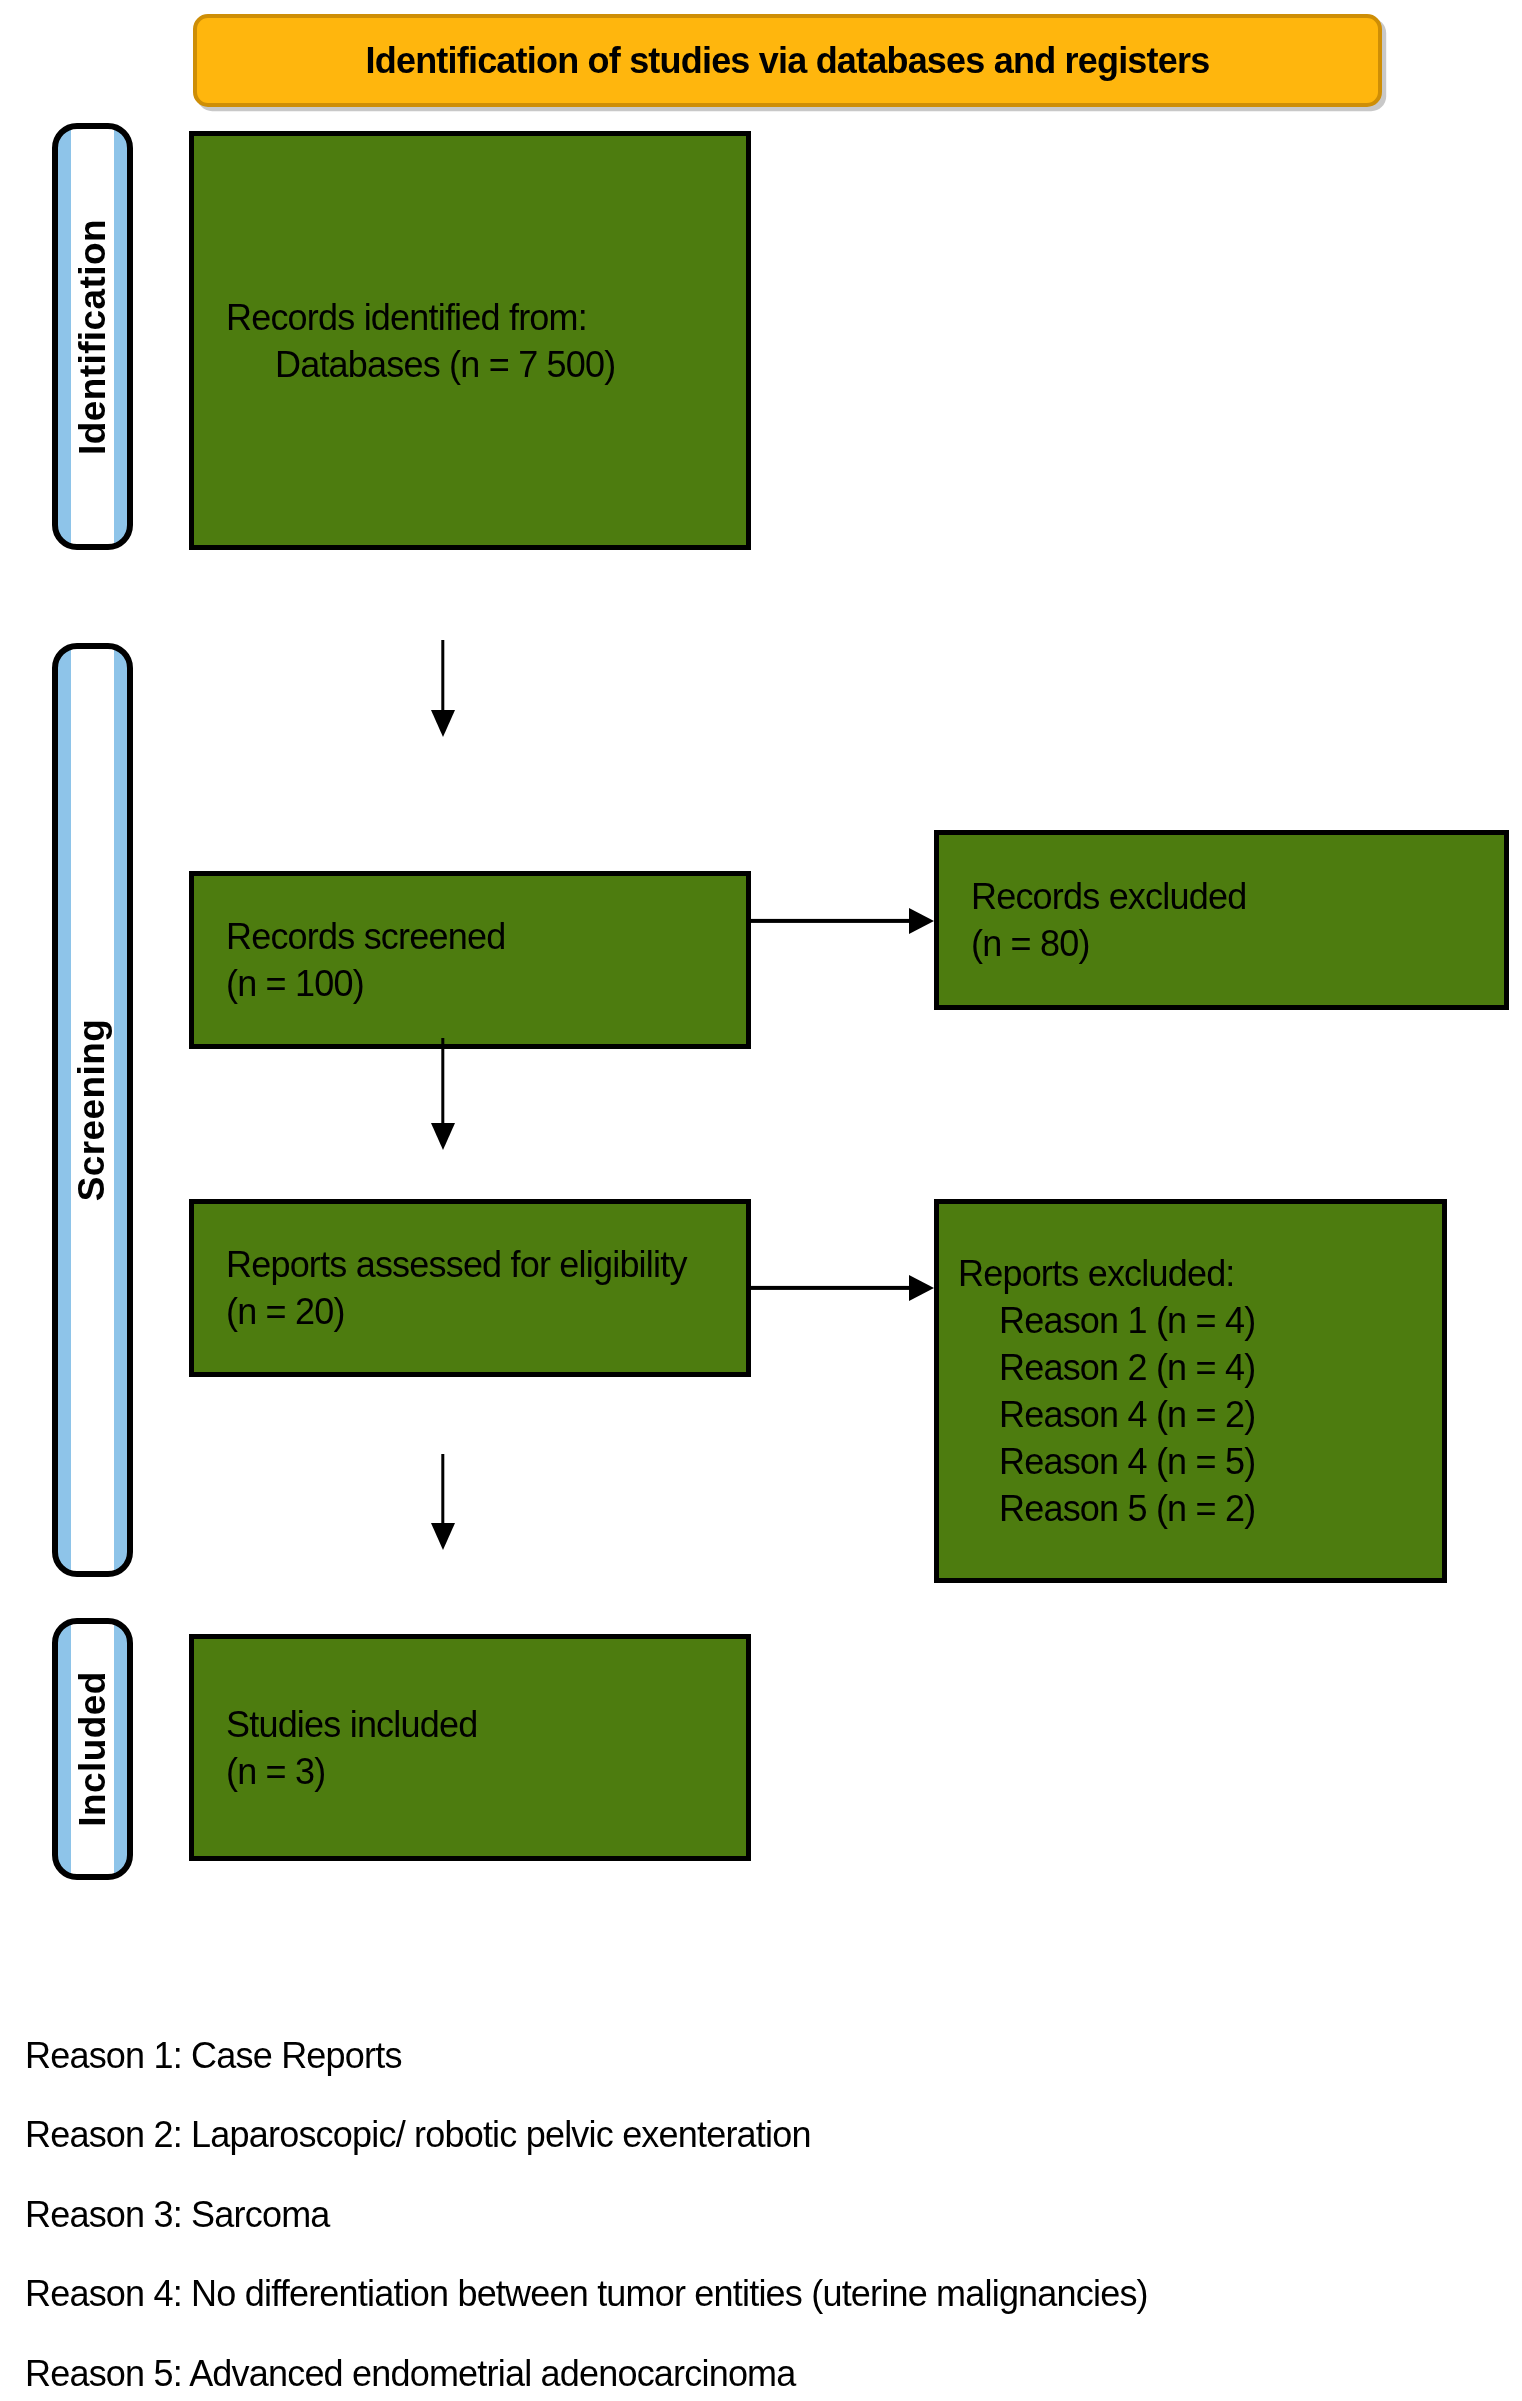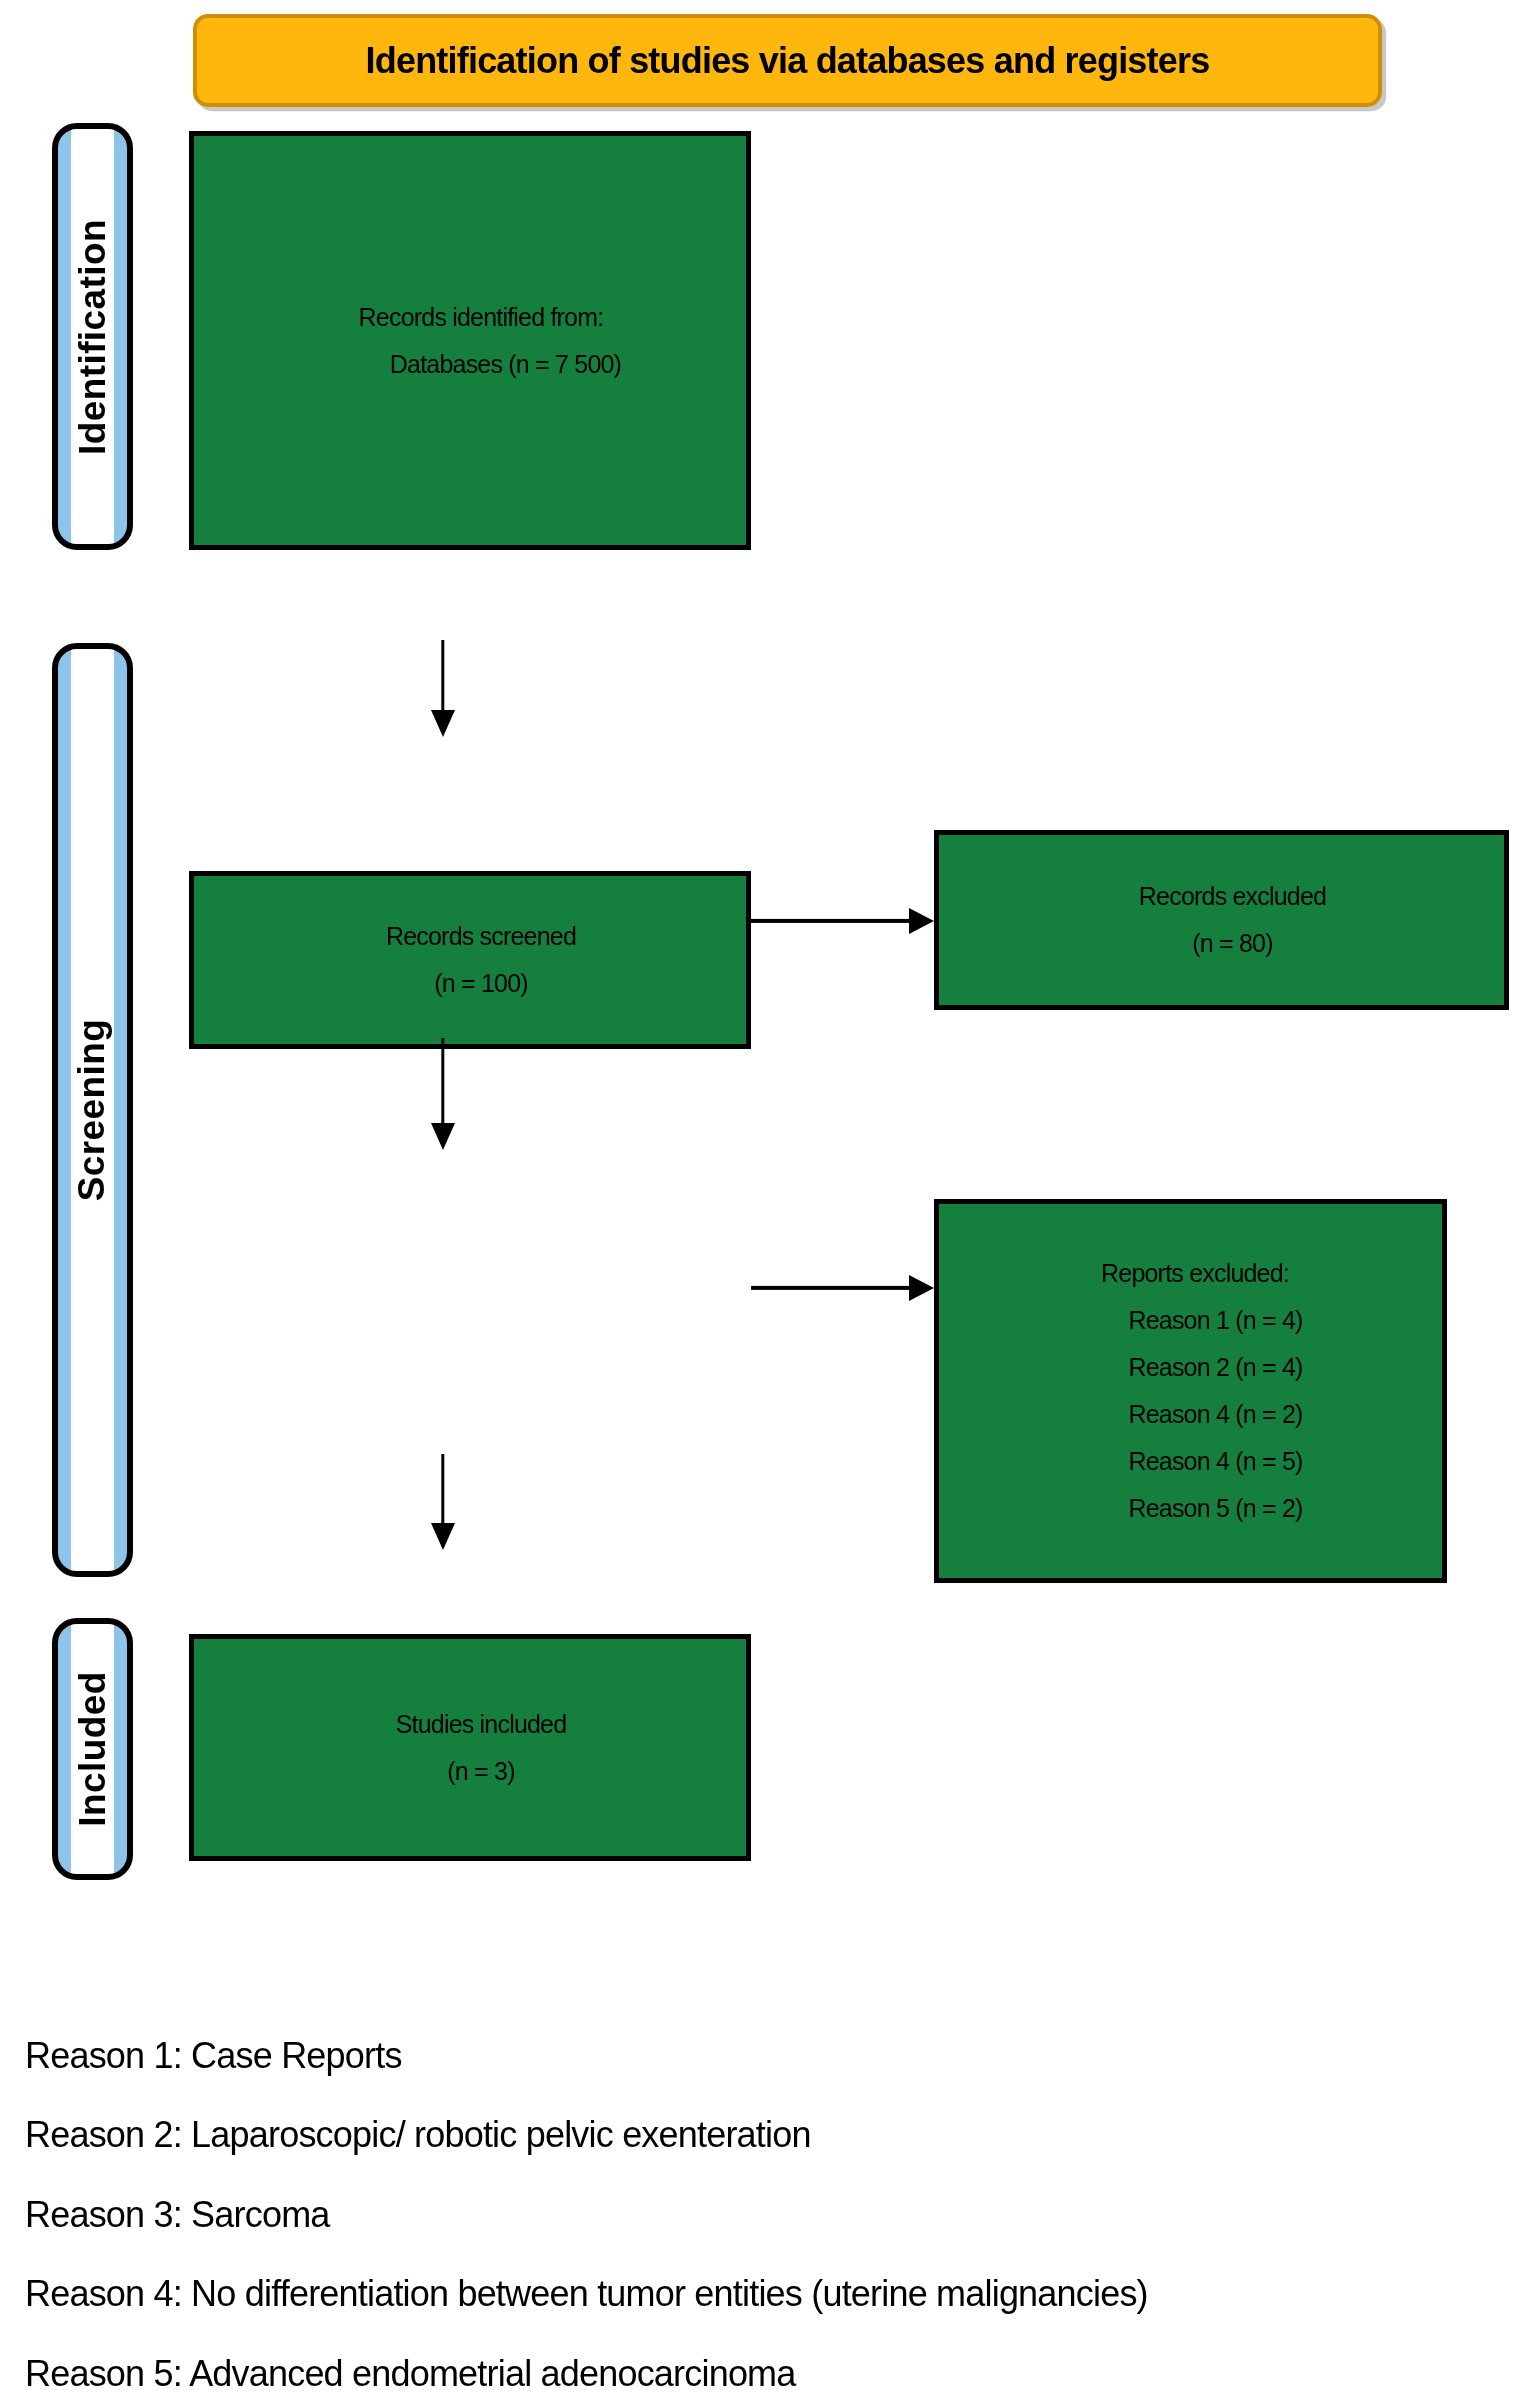--- a/index.html
+++ b/index.html
@@ -43,24 +43,24 @@
   .stage span{
     transform:rotate(-90deg);
     font-size:37px;font-weight:bold;letter-spacing:0.4px;white-space:nowrap;
   }
   .stage.identification{top:123px;height:427px;}
   .stage.screening{top:643px;height:934px;}
   .stage.included{top:1618px;height:262px;}
 
   
   .node{
-    position:absolute;background:#15803d;border:5px solid var(--box-border);
+    position:absolute;background:#4d7c0f;border:5px solid var(--box-border);
     display:flex;flex-direction:column;justify-content:center;
     padding-left:32px;padding-right:10px;
-    font-size:25px;line-height:47px;letter-spacing:-0.8px;align-items:center;
+    font-size:36px;line-height:47px;letter-spacing:-0.8px;
   }
   .node .indent{margin-left:49px;}
   .node .indent-sm{margin-left:41px;}
   .node.records-identified{left:189px;top:131px;width:562px;height:419px;}
   .node.records-screened{left:189px;top:831px;width:562px;height:178px;margin-top:40px;}
   .node.records-excluded{left:934px;top:830px;width:575px;height:180px;}
   .node.reports-assessed{left:189px;top:1199px;width:562px;height:178px;}
   .node.reports-excluded{left:934px;top:1199px;width:513px;height:384px;padding-left:19px;}
   .node.studies-included{left:189px;top:1634px;width:562px;height:227px;}
 
@@ -135,20 +135,24 @@
   <div class="node records-screened">
     <div>Records screened</div>
     <div>(n = 100)</div>
   </div>
 
   <div class="node records-excluded">
     <div>Records excluded</div>
     <div>(n = 80)</div>
   </div>
 
+  <div class="node reports-assessed">
+    <div>Reports assessed for eligibility</div>
+    <div>(n = 20)</div>
+  </div>
 
   <div class="node reports-excluded">
     <div>Reports excluded:</div>
     <div class="indent-sm">Reason 1 (n = 4)</div>
     <div class="indent-sm">Reason 2 (n = 4)</div>
     <div class="indent-sm">Reason 4 (n = 2)</div>
     <div class="indent-sm">Reason 4 (n = 5)</div>
     <div class="indent-sm">Reason 5 (n = 2)</div>
   </div>
 

